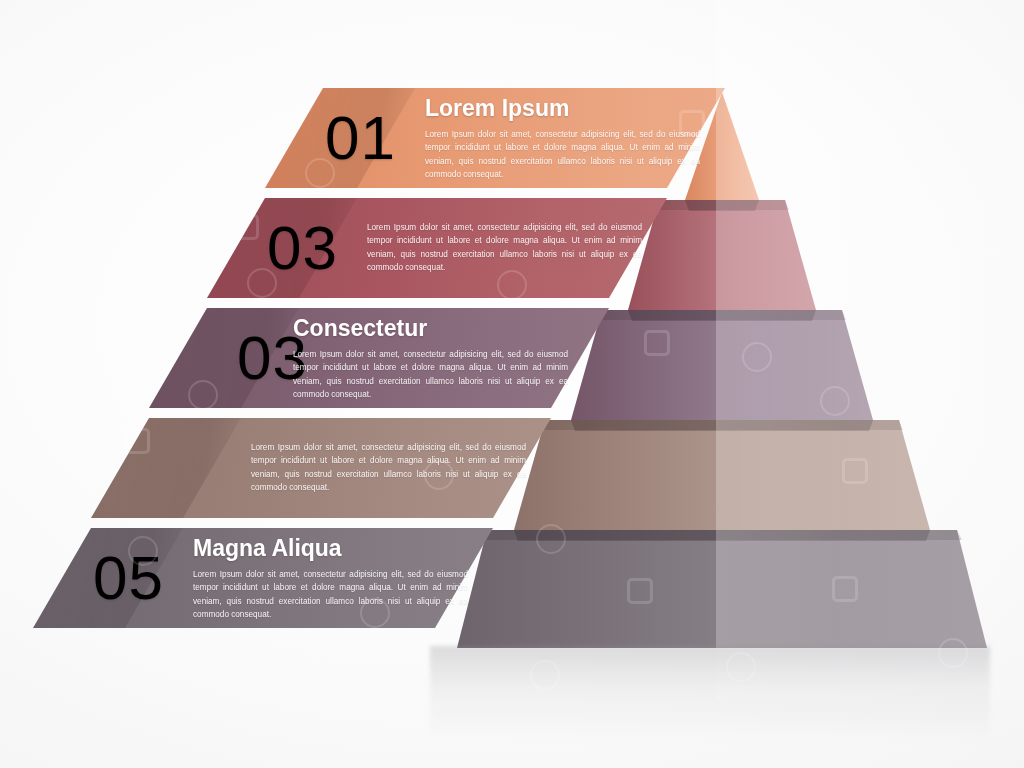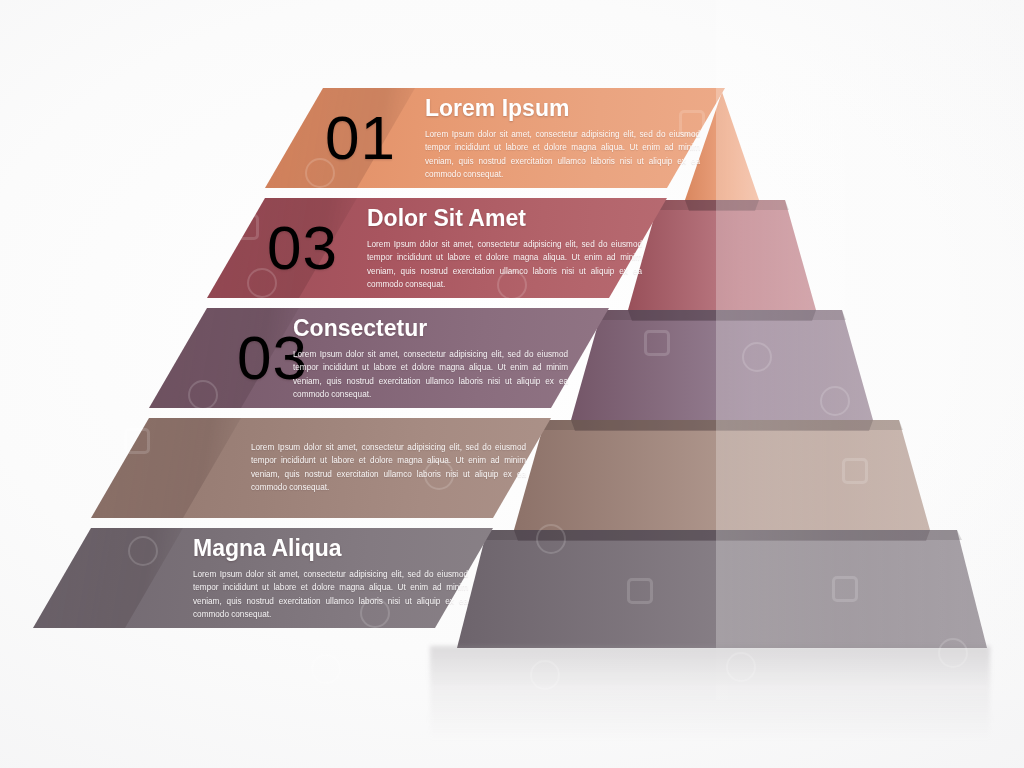--- a/index.html
+++ b/index.html
@@ -212,21 +212,20 @@
       <p class="title">Lorem Ipsum</p>
       <p class="body">Lorem Ipsum dolor sit amet, consectetur adipisicing elit, sed do eiusmod tempor incididunt ut labore et dolore magna aliqua. Ut enim ad minim veniam, quis nostrud exercitation ullamco laboris nisi ut aliquip ex ea commodo consequat.</p>
     </div>
   </div>
 
   <div class="band" style="left:207px; top:198px; width:460px; --tl:58px; --nw:150px;">
     <div class="fill" style="background:linear-gradient(95deg,#9c4d58 0%,#a8555f 38%,#b26269 72%,#b76a71 100%);"></div>
     <div class="numplate"></div>
     <div class="num" style="left:60px;">03</div>
     <div class="txt" style="left:160px; width:275px;">
-      <p class="title">Dolor Sit Amet</p>
       <p class="body">Lorem Ipsum dolor sit amet, consectetur adipisicing elit, sed do eiusmod tempor incididunt ut labore et dolore magna aliqua. Ut enim ad minim veniam, quis nostrud exercitation ullamco laboris nisi ut aliquip ex ea commodo consequat.</p>
     </div>
   </div>
 
   <div class="band" style="left:149px; top:308px; width:460px; --tl:58px; --nw:150px;">
     <div class="fill" style="background:linear-gradient(95deg,#765868 0%,#806274 38%,#8a6d7e 72%,#907484 100%);"></div>
     <div class="numplate"></div>
     <div class="num" style="left:60px;margin-left:28px;">03</div>
     <div class="txt" style="left:144px; width:275px;">
       <p class="title">Consectetur</p>
@@ -238,20 +237,21 @@
     <div class="fill" style="background:linear-gradient(95deg,#92776e 0%,#9c8178 38%,#a68b82 72%,#ab9188 100%);"></div>
     <div class="numplate"></div>
     <div class="txt" style="left:160px; width:275px;">
       <p class="body">Lorem Ipsum dolor sit amet, consectetur adipisicing elit, sed do eiusmod tempor incididunt ut labore et dolore magna aliqua. Ut enim ad minim veniam, quis nostrud exercitation ullamco laboris nisi ut aliquip ex ea commodo consequat.</p>
     </div>
   </div>
 
   <div class="band" style="left:33px; top:528px; width:460px; --tl:58px; --nw:150px;">
     <div class="fill" style="background:linear-gradient(95deg,#706770 0%,#797077 38%,#837a81 72%,#888086 100%);"></div>
     <div class="numplate"></div>
+    <div class="num" style="left:60px;">05</div>
     <div class="txt" style="left:160px; width:275px;">
       <p class="title">Magna Aliqua</p>
       <p class="body">Lorem Ipsum dolor sit amet, consectetur adipisicing elit, sed do eiusmod tempor incididunt ut labore et dolore magna aliqua. Ut enim ad minim veniam, quis nostrud exercitation ullamco laboris nisi ut aliquip ex ea commodo consequat.</p>
     </div>
   </div>
 
   <div id="lightsheet"></div>
 
   <div id="reflection"></div>
 

